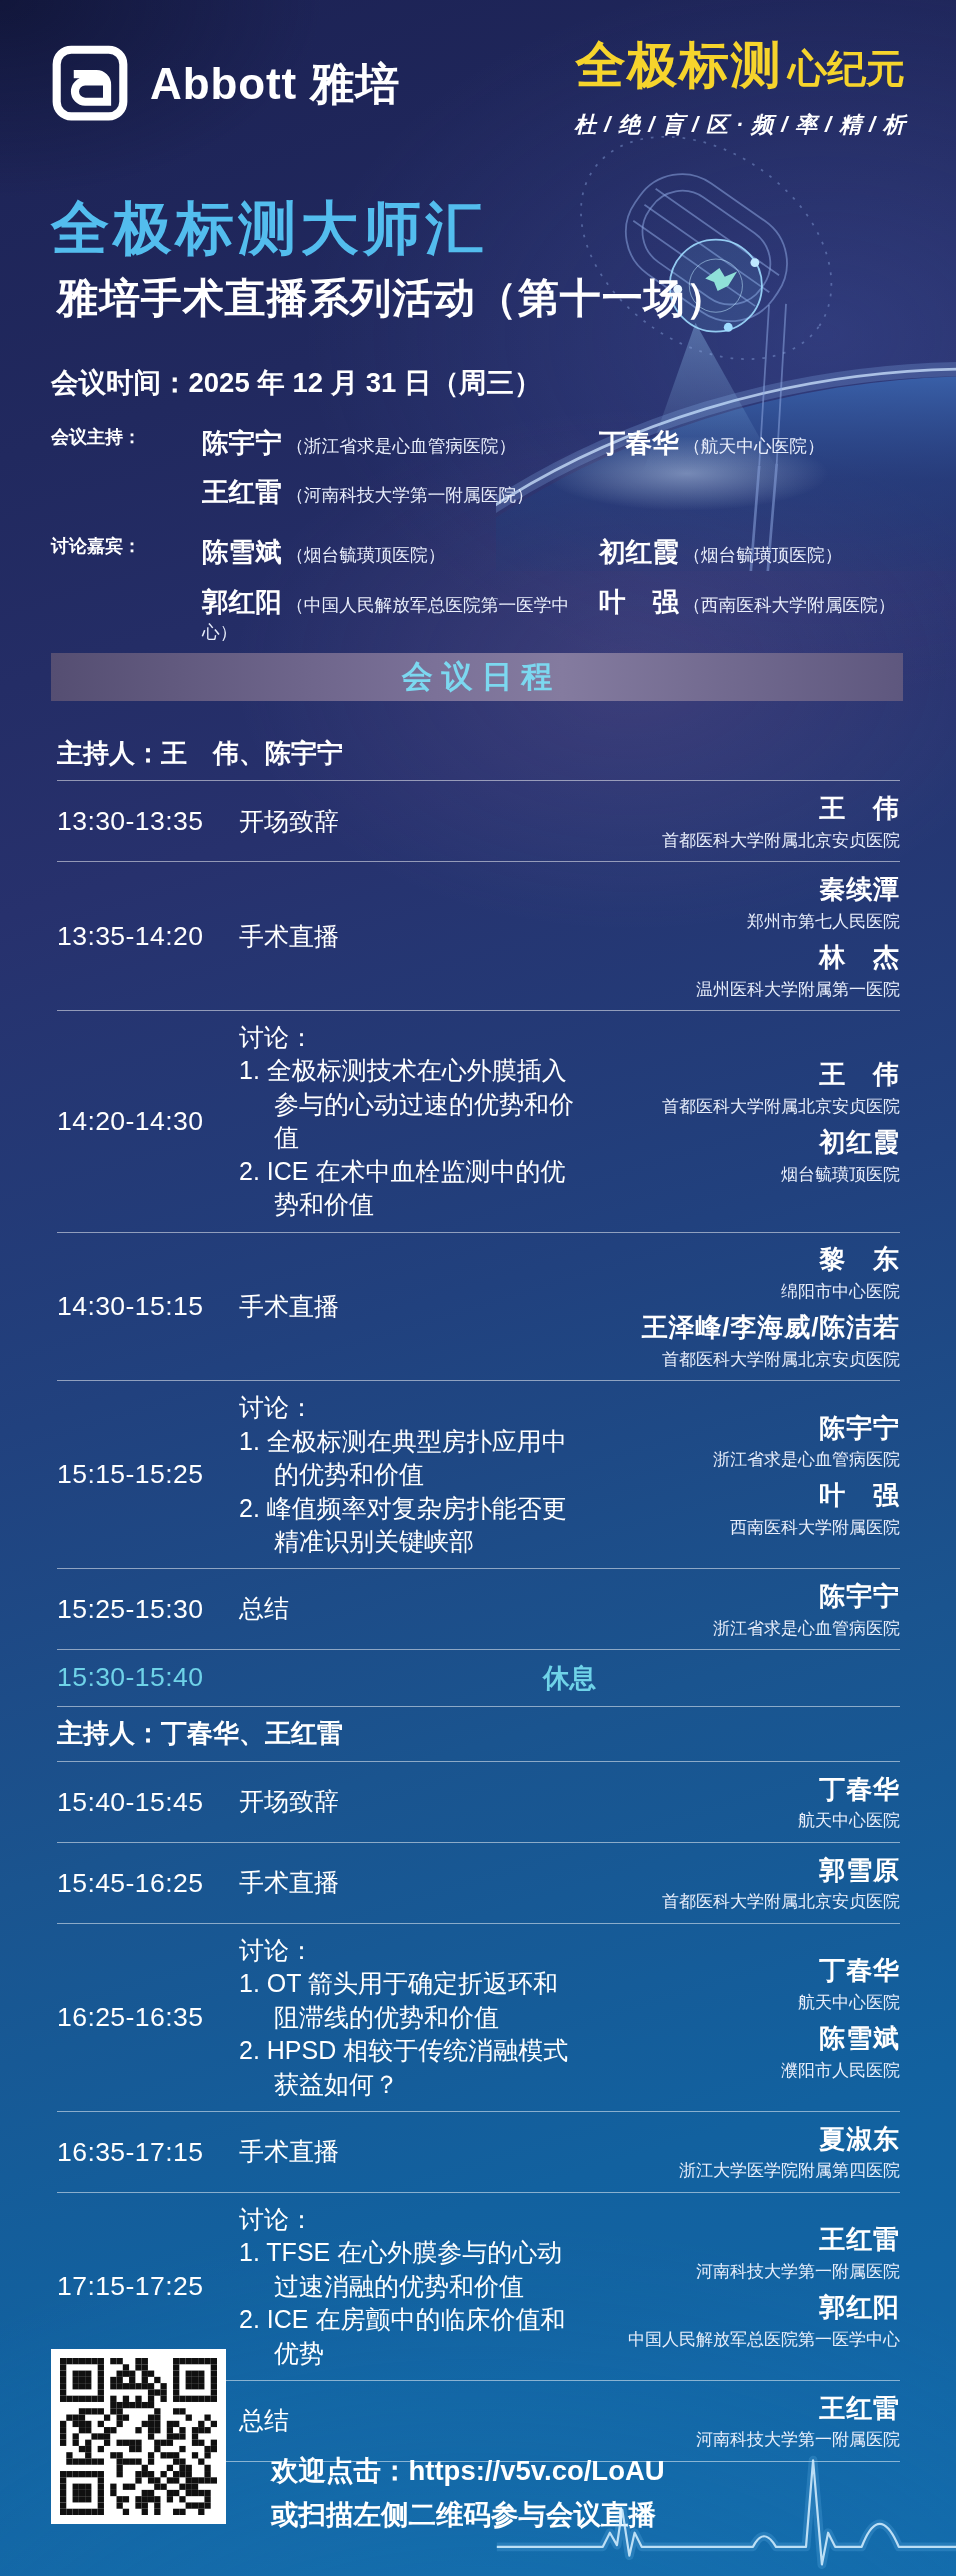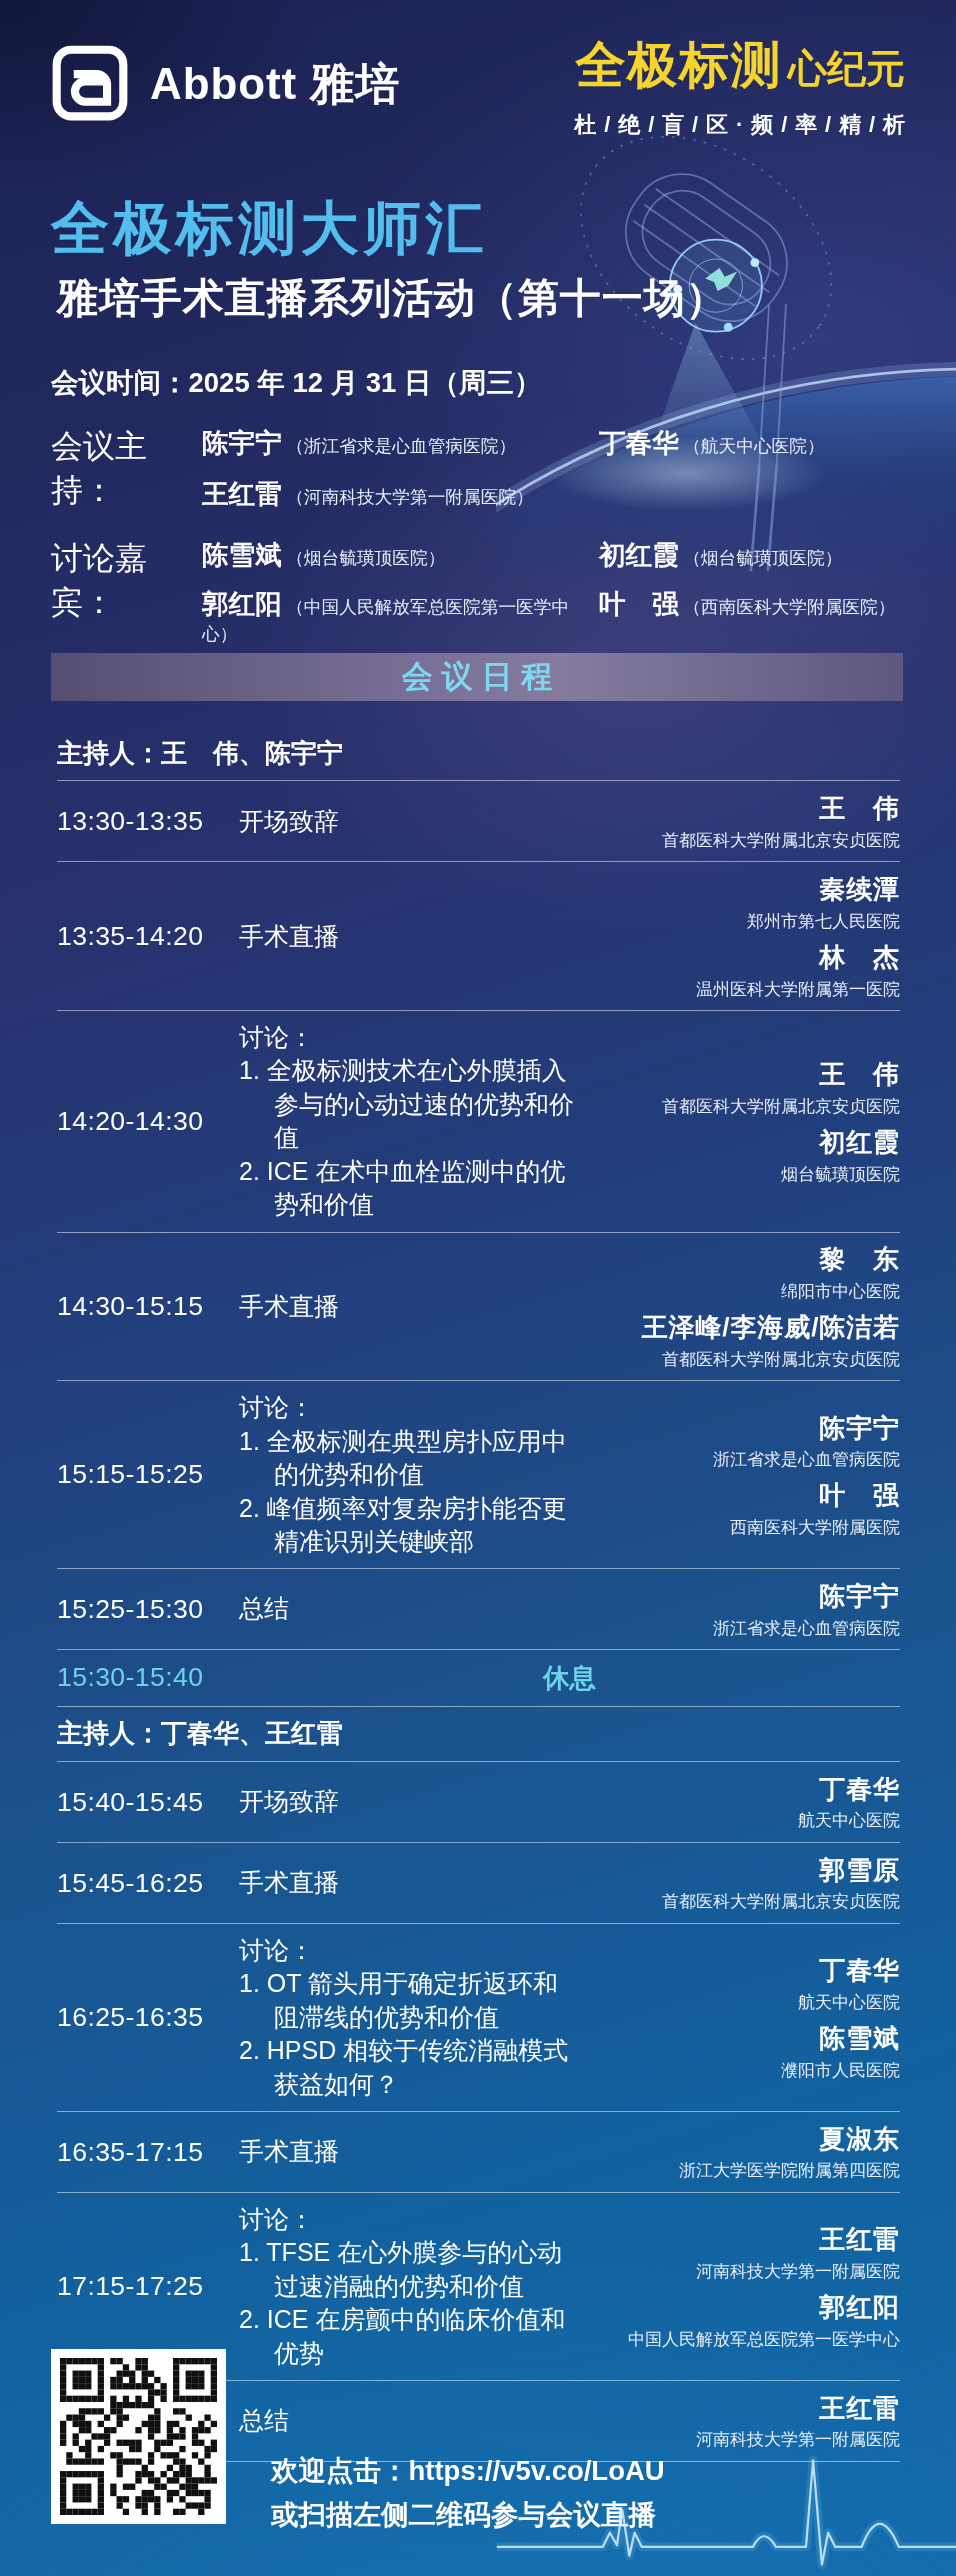--- a/index.html
+++ b/index.html
@@ -13,29 +13,29 @@
       radial-gradient(1240px 797px at 50% 108%, rgba(28,130,190,.35), transparent 70%),
       linear-gradient(163deg,#1c2254 0%,#21295f 16%,#27316d 32%,#21417e 50%,#1a548f 66%,#12619f 82%,#1269aa 100%);
   }
   .abs{position:absolute;}
   
   .brand{left:51px;top:44px;display:flex;align-items:center;gap:21px;}
   .brand-name{font-size:44px;font-weight:700;letter-spacing:0.9px;}
   .campaign{right:51px;top:32px;text-align:center;}
   .camp-main{font-size:50px;font-weight:800;letter-spacing:1.8px;color:#f6d42c;}
   .camp-sub{font-size:39px;font-weight:600;color:#f6d42c;margin-left:5.3px;}
-  .camp-slogan{margin-top:10.6px;font-size:22px;color:#fff;letter-spacing:0.9px;font-weight:600;}
+  .camp-slogan{margin-top:10.6px;font-size:22px;color:#fff;letter-spacing:0.9px;font-weight:600;font-style:italic;}
   
   .event-title{left:51px;top:190px;font-size:58px;font-weight:700;color:#53bdee;letter-spacing:4.4px;}
   .event-subtitle{left:57px;top:271px;font-size:41px;font-weight:700;letter-spacing:0.9px;}
   
   .meta{left:51px;top:365px;right:26.6px;}
   .meta-time{font-size:27.5px;font-weight:600;}
   .meta-row{display:flex;margin-top:24px;}
-  .meta-label{width:151px;flex:0 0 auto;font-size:32px;font-weight:400;}
+  .meta-label{width:151px;flex:0 0 auto;font-size:18px;font-weight:700;}
   .meta-grid{display:grid;grid-template-columns:397px 1fr;row-gap:13.3px;flex:1;align-items:baseline;}
   .p-name{font-size:26.6px;font-weight:600;}
   .p-aff{font-size:17.7px;color:#e9eefb;margin-left:4.4px;}
   .sort-note{margin:14px 0 0 151px;font-size:18.6px;color:#e2e9f7;}
   
   .agenda-bar{left:51px;top:653px;width:852px;height:48px;display:flex;align-items:center;justify-content:center;
     background:linear-gradient(90deg,#554e72,#7b7198 45%,#847b9f 60%,#5e577e);}
   .agenda-bar span{font-size:31px;font-weight:700;color:#7cd8f0;letter-spacing:8.9px;text-indent:8.9px;}
   
   .table{left:57px;top:726px;width:843px;}

